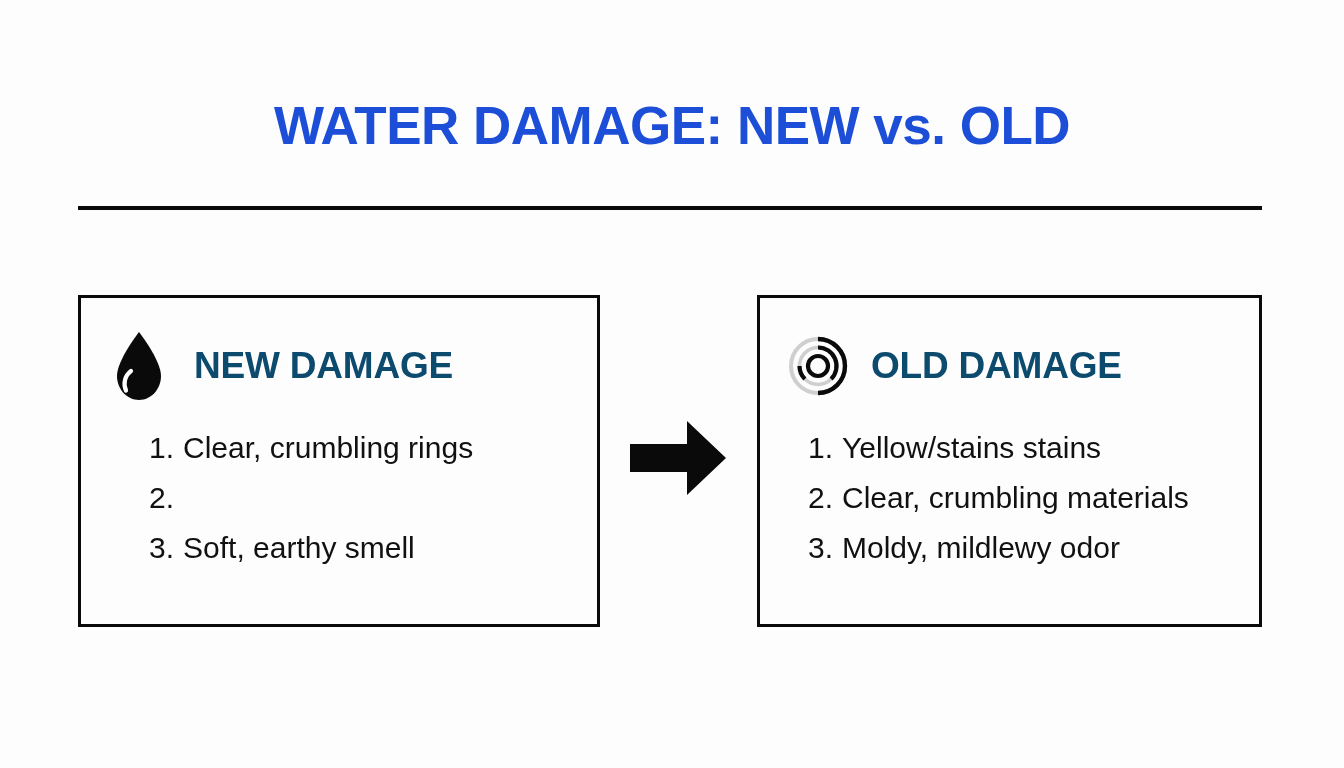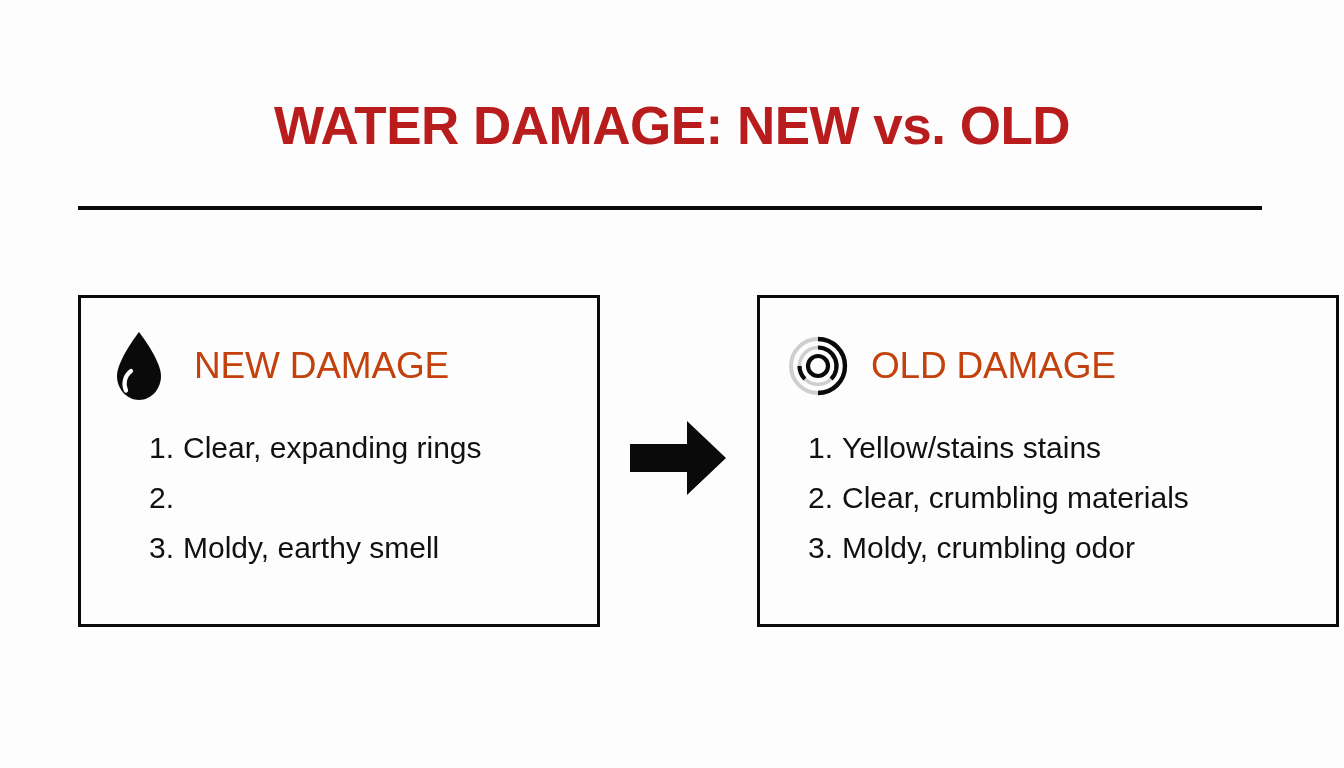--- a/index.html
+++ b/index.html
@@ -25,21 +25,21 @@
   
   .title {
     position: absolute;
     left: 0;
     top: 96px;
     width: 1344px;
     text-align: center;
     font-size: 53px;
     font-weight: 700;
     letter-spacing: -0.5px;
-    color: #b91c1c;
+    color: #1d4ed8;
     line-height: 1.12;
     white-space: nowrap;
   }
 
   .divider {
     position: absolute;
     left: 78px;
     top: 206px;
     width: 1184px;
     height: 4px;
@@ -49,44 +49,44 @@
   
   .panel {
     position: absolute;
     top: 295px;
     height: 332px;
     border: 3px solid #0a0a0a;
     background: #fdfdfd;
     box-sizing: border-box;
   }
   .panel-left  { left: 78px;  width: 522px; }
-  .panel-right { left: 757px; width: 582px; }
+  .panel-right { left: 757px; width: 505px; }
 
   .panel-head {
     position: absolute;
     left: 27px;
     top: 32px;
     display: flex;
     align-items: center;
     height: 72px;
   }
   .panel-head-icon {
     width: 62px;
     height: 72px;
     flex: 0 0 62px;
     display: flex;
     align-items: center;
     justify-content: center;
   }
   .panel-title {
     font-size: 37px;
-    font-weight: 400;
+    font-weight: 700;
     letter-spacing: -0.2px;
     white-space: nowrap;
-    color: #c2410c;
+    color: #0c4a6e;
     margin-left: 24px;
   }
   .panel-right .panel-title { margin-left: 22px; }
 
   
   .item-list {
     position: absolute;
     left: 68px;
     top: 125px;
     margin: 0;
@@ -141,28 +141,28 @@
           <path d="M28 2 C28 2 6 30 6 46 C6 59 15.8 70 28 70 C40.2 70 50 59 50 46 C50 30 28 2 28 2 Z" fill="#0a0a0a"></path>
           <path d="M20 41 C13.5 46 12 54 15 60.5" fill="none" stroke="#ffffff" stroke-width="4.2" stroke-linecap="round"></path>
         </svg>
       </span>
       <span class="panel-title">NEW DAMAGE</span>
     </div>
 
     <ul class="item-list">
       <li class="item-row">
         <span class="item-num">1.</span>
-        <span class="item-text">Clear, expanding rings</span>
+        <span class="item-text">Clear, crumbling rings</span>
       </li>
       <li class="item-row">
         <span class="item-num">2.</span>
       </li>
       <li class="item-row">
         <span class="item-num">3.</span>
-        <span class="item-text">Moldy, earthy smell</span>
+        <span class="item-text">Soft, earthy smell</span>
       </li>
     </ul>
   </div>
 
   <div class="arrow">
     <svg viewBox="0 0 96 74" xmlns="http://www.w3.org/2000/svg">
       <path d="M0 23 L57 23 L57 0 L96 37 L57 74 L57 51 L0 51 Z" fill="#0a0a0a"></path>
     </svg>
   </div>
 
@@ -191,18 +191,18 @@
       <li class="item-row">
         <span class="item-num">1.</span>
         <span class="item-text">Yellow/stains stains</span>
       </li>
       <li class="item-row">
         <span class="item-num">2.</span>
         <span class="item-text">Clear, crumbling materials</span>
       </li>
       <li class="item-row">
         <span class="item-num">3.</span>
-        <span class="item-text">Moldy, crumbling odor</span>
+        <span class="item-text">Moldy, mildlewy odor</span>
       </li>
     </ul>
   </div>
 
 </div>
 
 </body></html>

